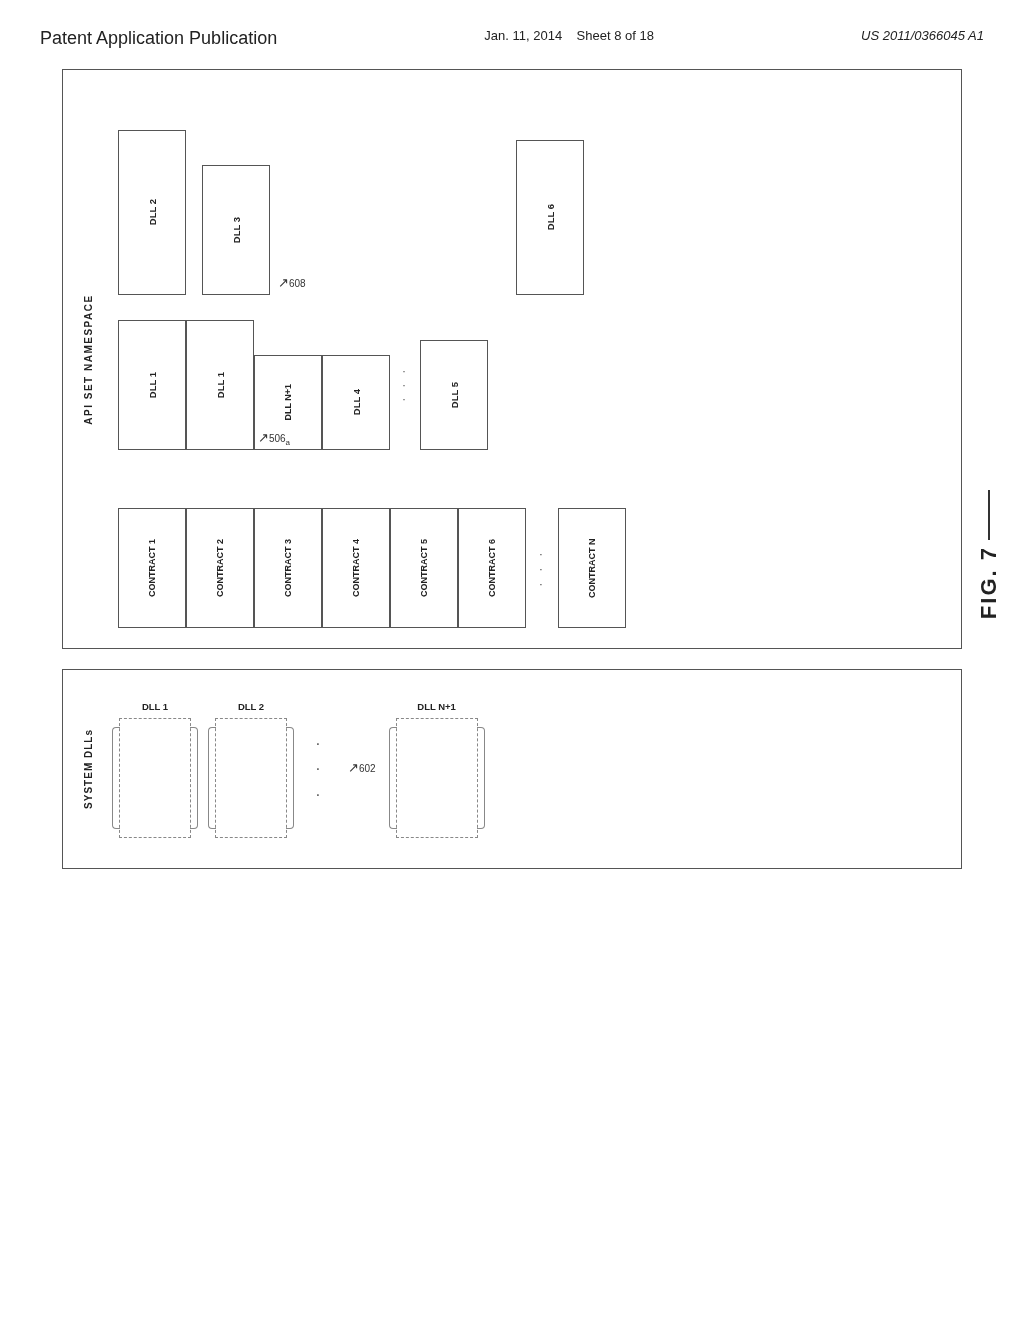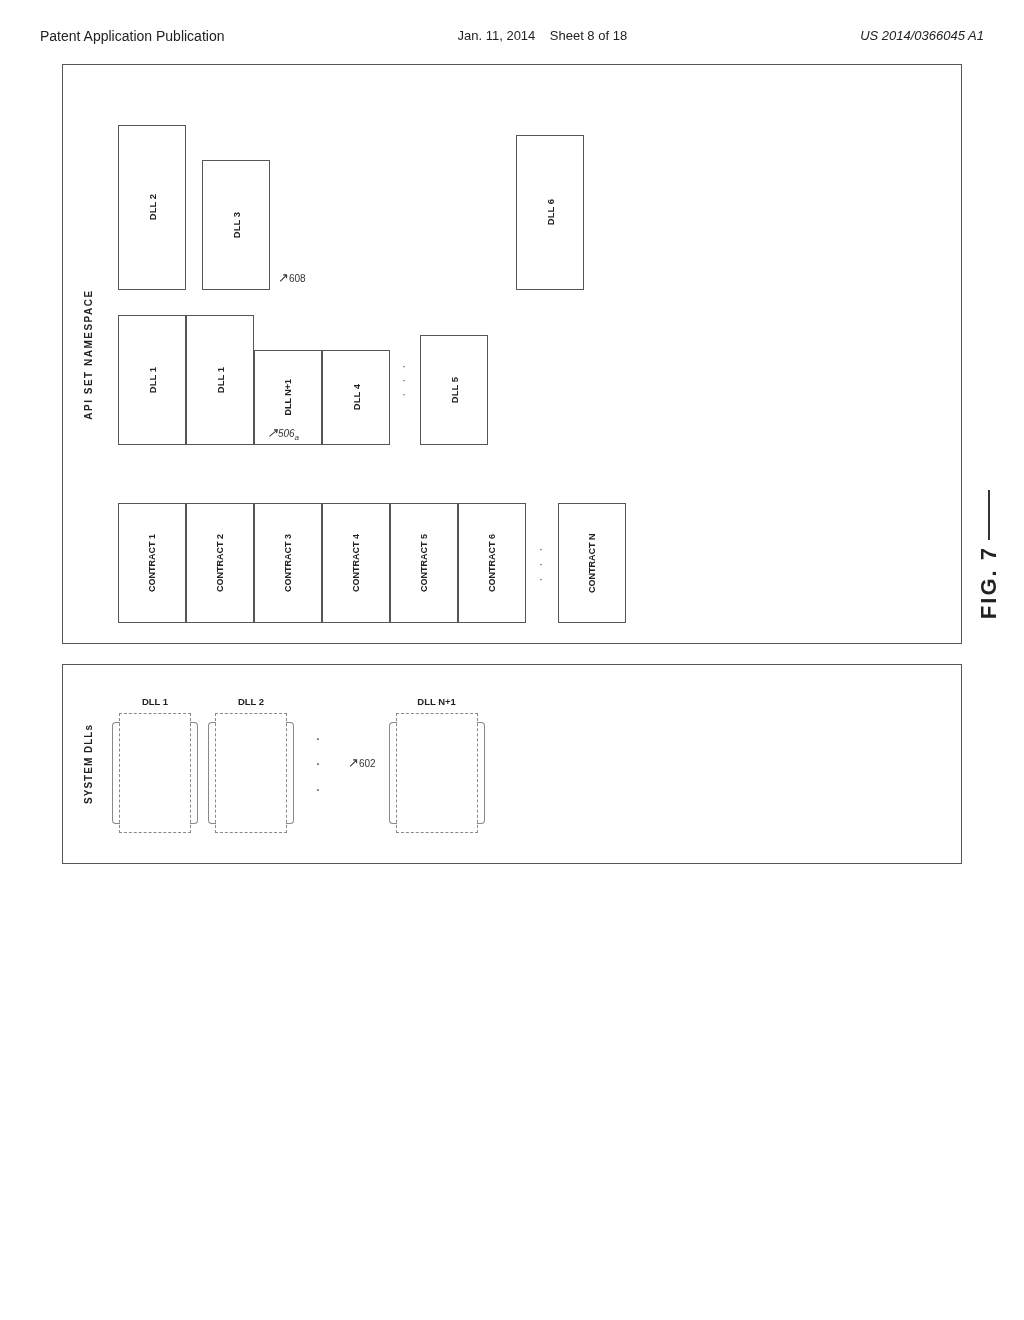--- a/index.html
+++ b/index.html
@@ -14,21 +14,21 @@
 
     
     .header {
       display: flex;
       justify-content: space-between;
       align-items: flex-start;
       padding: 28px 40px 10px 40px;
       font-size: 13px;
       color: #222;
     }
-    .header-left { font-weight: normal; font-size: 14px; }
+    .header-left { font-weight: normal; font-size: 18px; }
     .header-center { font-size: 13px; text-align: center; }
     .header-right { font-size: 13px; font-style: italic; }
 
     
     .content {
       padding: 10px 40px 20px 40px;
       display: flex;
       flex-direction: column;
       gap: 20px;
     }
@@ -69,21 +69,21 @@
 
 <div class="header">
   <div class="header-left">
     <span>Patent Application Publication</span>
   </div>
   <div class="header-center">
     <span>Jan. 11, 2014</span>&nbsp;&nbsp;&nbsp;
     <span>Sheet 8 of 18</span>
   </div>
   <div class="header-right">
-    <span>US 2014/0366045 A1</span>
+    <span>US 2011/0366045 A1</span>
   </div>
 </div>
 
 <div class="content">
 
   <div class="diagram-top">
 
     <div style="position:absolute; left:10px; top:0; bottom:0; width:30px; display:flex; align-items:center; justify-content:center;">
       <span style="font-size:10px; font-weight:bold; letter-spacing:1.5px; white-space:nowrap; transform:rotate(-90deg); color:#222; display:block; width:200px; text-align:center;">API SET NAMESPACE</span>
     </div>
@@ -134,21 +134,21 @@
 
       <div style="width:30px; height:130px; display:flex; align-items:center; justify-content:center;">
         <span style="font-size:12px; letter-spacing:2px; color:#555;">·<br>·<br>·</span>
       </div>
 
       <div style="width:68px; height:110px; border:1.5px solid #555; display:flex; align-items:center; justify-content:center;">
         <span style="font-size:9.5px; font-weight:bold; color:#222; writing-mode:vertical-rl; transform:rotate(180deg);">DLL 5</span>
       </div>
     </div>
 
-    <div style="position:absolute; left:204px; top:358px;font-style:italic;">
+    <div style="position:absolute; left:195px; top:358px;">
       <span style="font-size:10px; color:#333;">
         <span style="font-size:13px;">↗</span>506<span style="font-size:8px; vertical-align:sub;">a</span>
       </span>
     </div>
 
     <div style="position:absolute; bottom:20px; left:55px; right:20px; height:120px; display:flex; flex-direction:row; align-items:stretch; gap:0;">
       <div class="contract-box" style="width:68px; border:1.5px solid #555; font-size:9px; font-weight:bold; writing-mode:vertical-rl; transform:rotate(180deg); display:flex; align-items:center; justify-content:center;">CONTRACT 1</div>
       <div class="contract-box" style="width:68px; border:1.5px solid #555; font-size:9px; font-weight:bold; writing-mode:vertical-rl; transform:rotate(180deg); display:flex; align-items:center; justify-content:center;">CONTRACT 2</div>
       <div class="contract-box" style="width:68px; border:1.5px solid #555; font-size:9px; font-weight:bold; writing-mode:vertical-rl; transform:rotate(180deg); display:flex; align-items:center; justify-content:center;">CONTRACT 3</div>
       <div class="contract-box" style="width:68px; border:1.5px solid #555; font-size:9px; font-weight:bold; writing-mode:vertical-rl; transform:rotate(180deg); display:flex; align-items:center; justify-content:center;">CONTRACT 4</div>

